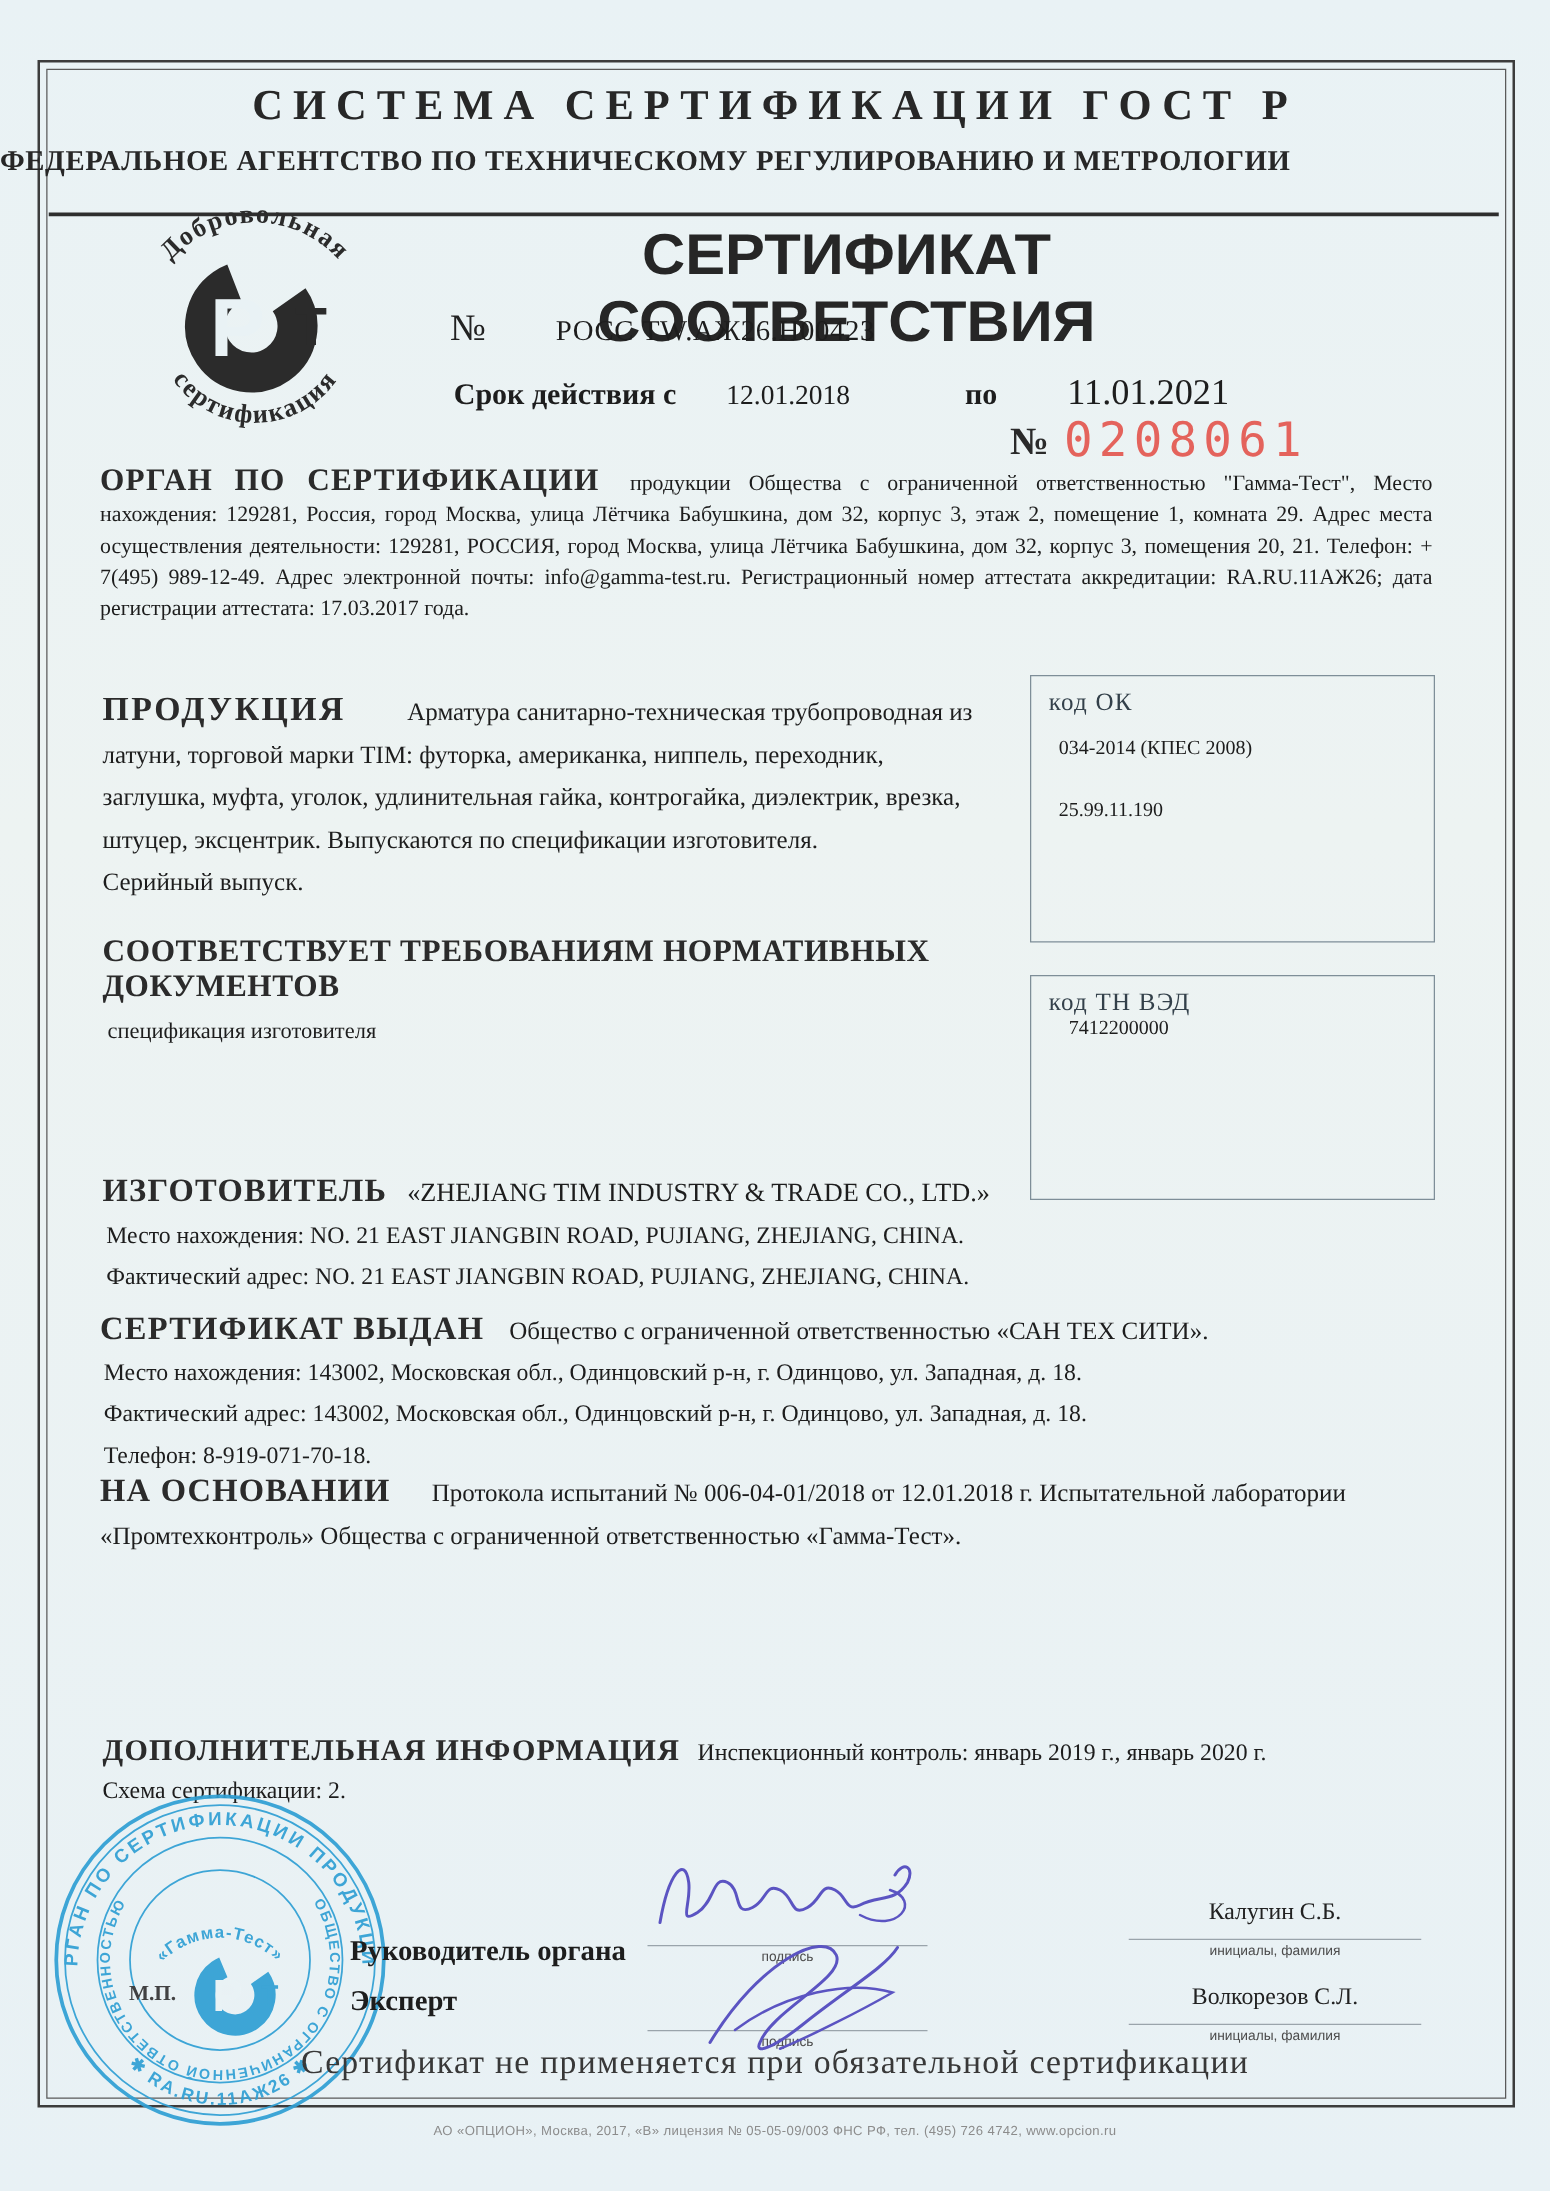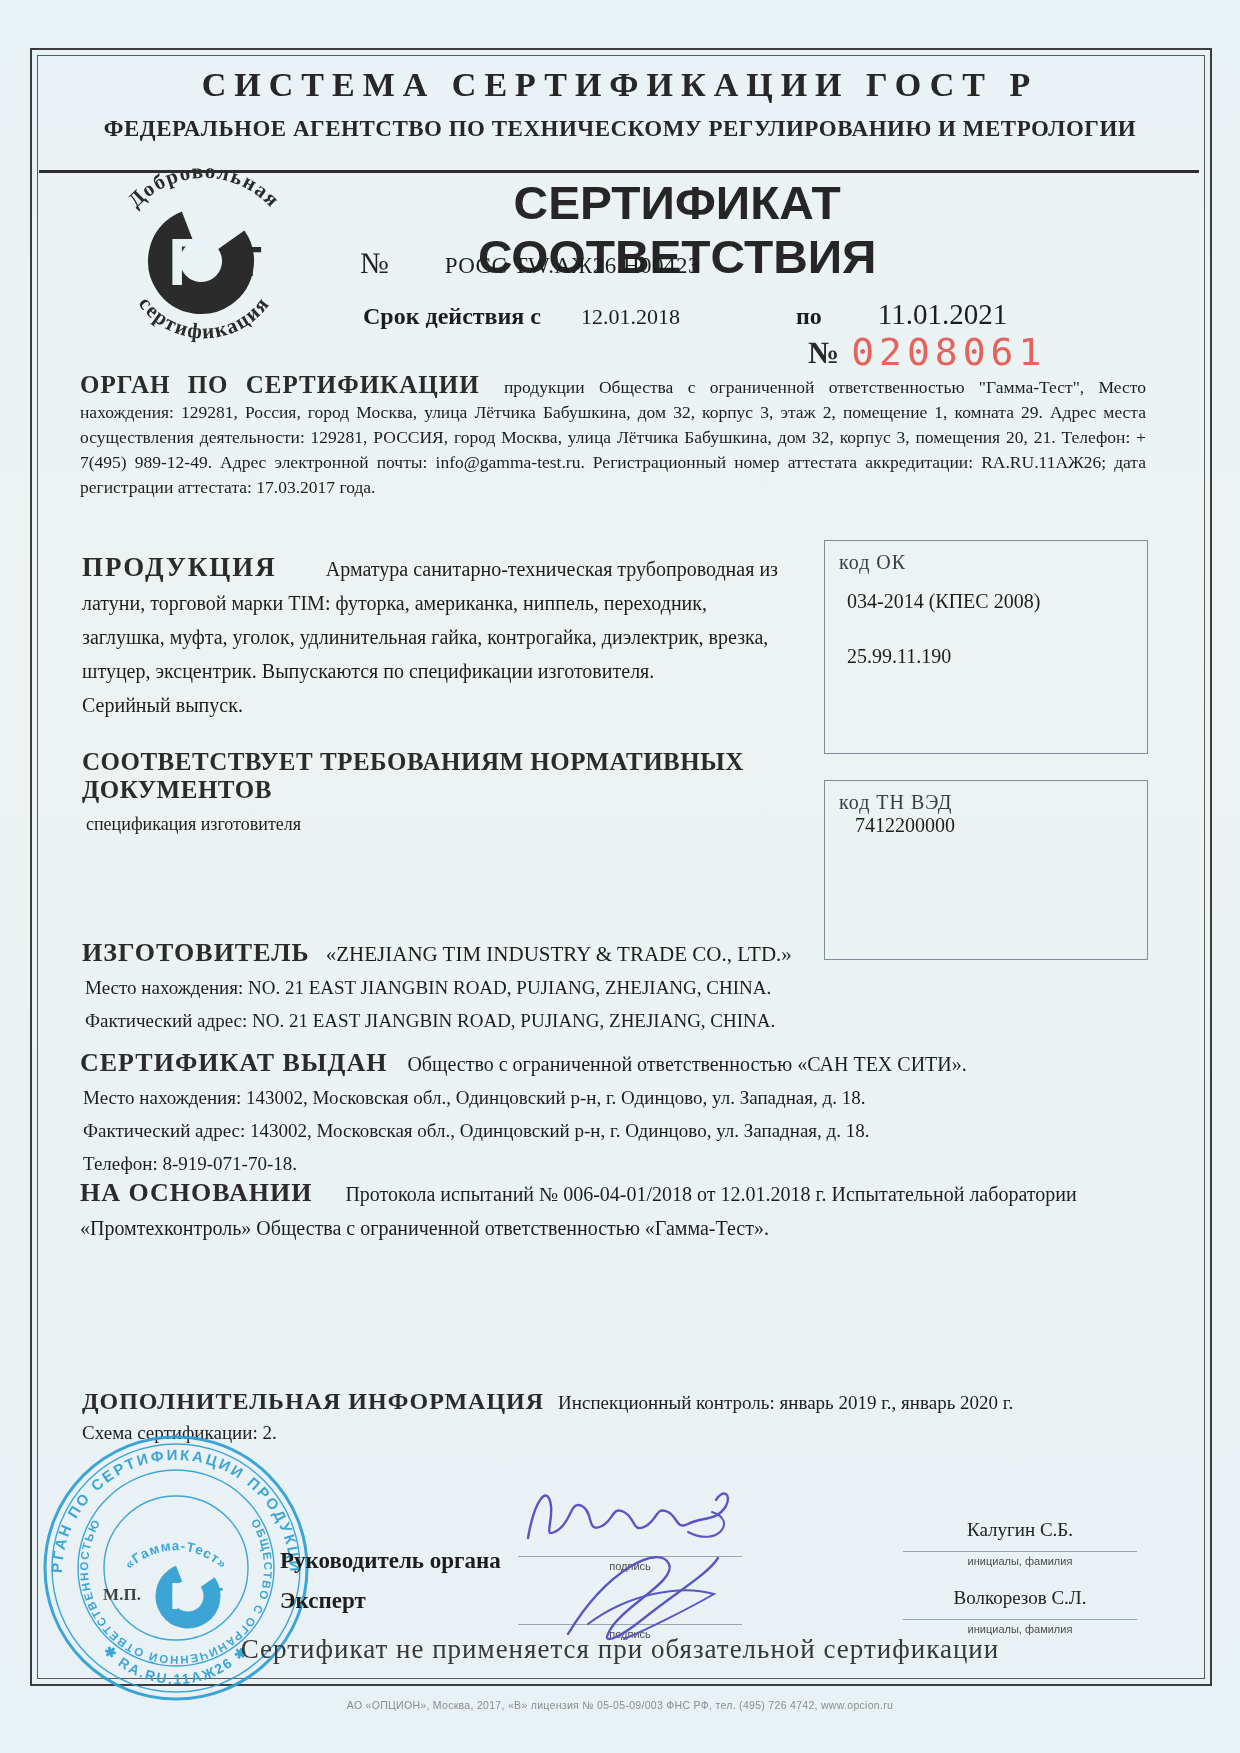--- a/index.html
+++ b/index.html
@@ -8,54 +8,54 @@
     background:linear-gradient(180deg,#e9f2f5 0%,#edf3f2 38%,#e8f1f5 100%);
     font-family:"Liberation Serif", serif; color:#1d1d1d;
   }
   
   .frame-outer{position:absolute; left:30px; top:48px; width:1178px; height:1634px; border:2px solid #3c3c3c;}
   .frame-inner{position:absolute; inset:5px; border:1px solid #5a5a5a;}
   .header-rule{position:absolute; left:39px; top:170px; width:1160px; border-top:3px solid #2e2e2e;}
   
   .h1{position:absolute; left:0; top:66px; width:100%; text-align:center;
       font-size:34px; font-weight:700; letter-spacing:8px; color:#272727;}
-  .h2{position:absolute; left:0; top:116px; width:100%; text-align:center;
+  .h2{position:absolute; left:0; top:116px; width:100%; 
       font-size:23px; font-weight:700; letter-spacing:0.5px; color:#272727;}
   
   .logo{position:absolute; left:86px; top:148px; width:238px; height:212px;}
   
   .doc-title{position:absolute; left:308px; top:176px; width:710px; text-align:center;
       font-family:"Liberation Sans", sans-serif; font-weight:700; font-size:46px;
       letter-spacing:0px; color:#262626; transform:scaleX(1.04); transform-origin:left;}
   .cert-no-row{position:absolute; left:360px; top:246px;}
   .no-sign{font-size:30px; color:#222;}
   .cert-number{font-size:23px; margin-left:56px; letter-spacing:0.5px;}
   .validity-row{position:absolute; left:363px; top:298px; font-size:24px;}
   .validity-label{font-weight:700;}
   .v-from{margin-left:40px; font-size:22px;}
-  .v-po{margin-left:116px; font-weight:700;}
+  .v-po{margin-left:92px; font-weight:700;}
   .v-to{margin-left:56px; font-size:29px;}
   .blank-no-row{position:absolute; left:808px; top:330px;}
   .no-sign2{font-size:31px; font-weight:700; color:#2a2a2a;}
   .blank-number{font-family:"DejaVu Sans Mono", monospace; font-size:38px; color:#e4635c;
       letter-spacing:5px; margin-left:12px; vertical-align:-2px;}
   
   .sec-h{font-weight:700; color:#2b2b2b;}
   .org-para{position:absolute; left:80px; top:372px; width:1066px; margin:0;
       font-size:17.5px; line-height:25px; text-align:justify;}
   .org-para .sec-h{font-size:25px; letter-spacing:1px; margin-right:10px;}
   .production{position:absolute; left:82px; top:550px; width:706px; font-size:20px; line-height:34px;}
   .production p{margin:0;}
   .production .sec-h{font-size:27px; letter-spacing:2px; margin-right:44px;}
   .serial-line{margin-top:9px;}
   .code-box{position:absolute; left:824px; width:322px; border:1px solid #7e8e98; background:transparent;}
   .code-ok{top:540px; height:212px;}
   .code-tnved{top:780px; height:178px;}
   .code-label{font-size:20px; color:#33404a; padding:10px 0 0 14px; letter-spacing:1px;}
-  .code-val{font-size:20px; padding-left:22px;}
+  .code-val{font-size:16px; padding-left:22px;}
   .code-ok .code-val:nth-of-type(2){margin-top:16px;}
   .code-ok .code-val:nth-of-type(3){margin-top:32px;}
   .code-tnved .code-val{padding-left:30px;}
   .conformity{position:absolute; left:82px; top:748px; width:742px;}
   .conformity .sec-h{font-size:25px; letter-spacing:0.5px;}
   .conf-text{font-size:18px; margin-top:10px; margin-left:4px;}
   .manufacturer{position:absolute; left:82px; top:936px; width:1070px; font-size:19px; line-height:33px;}
   .manufacturer .sec-h{font-size:26px; letter-spacing:1px; margin-right:16px;}
   .manu-name{font-size:21px;}
   .body-line{margin-left:3px;}

